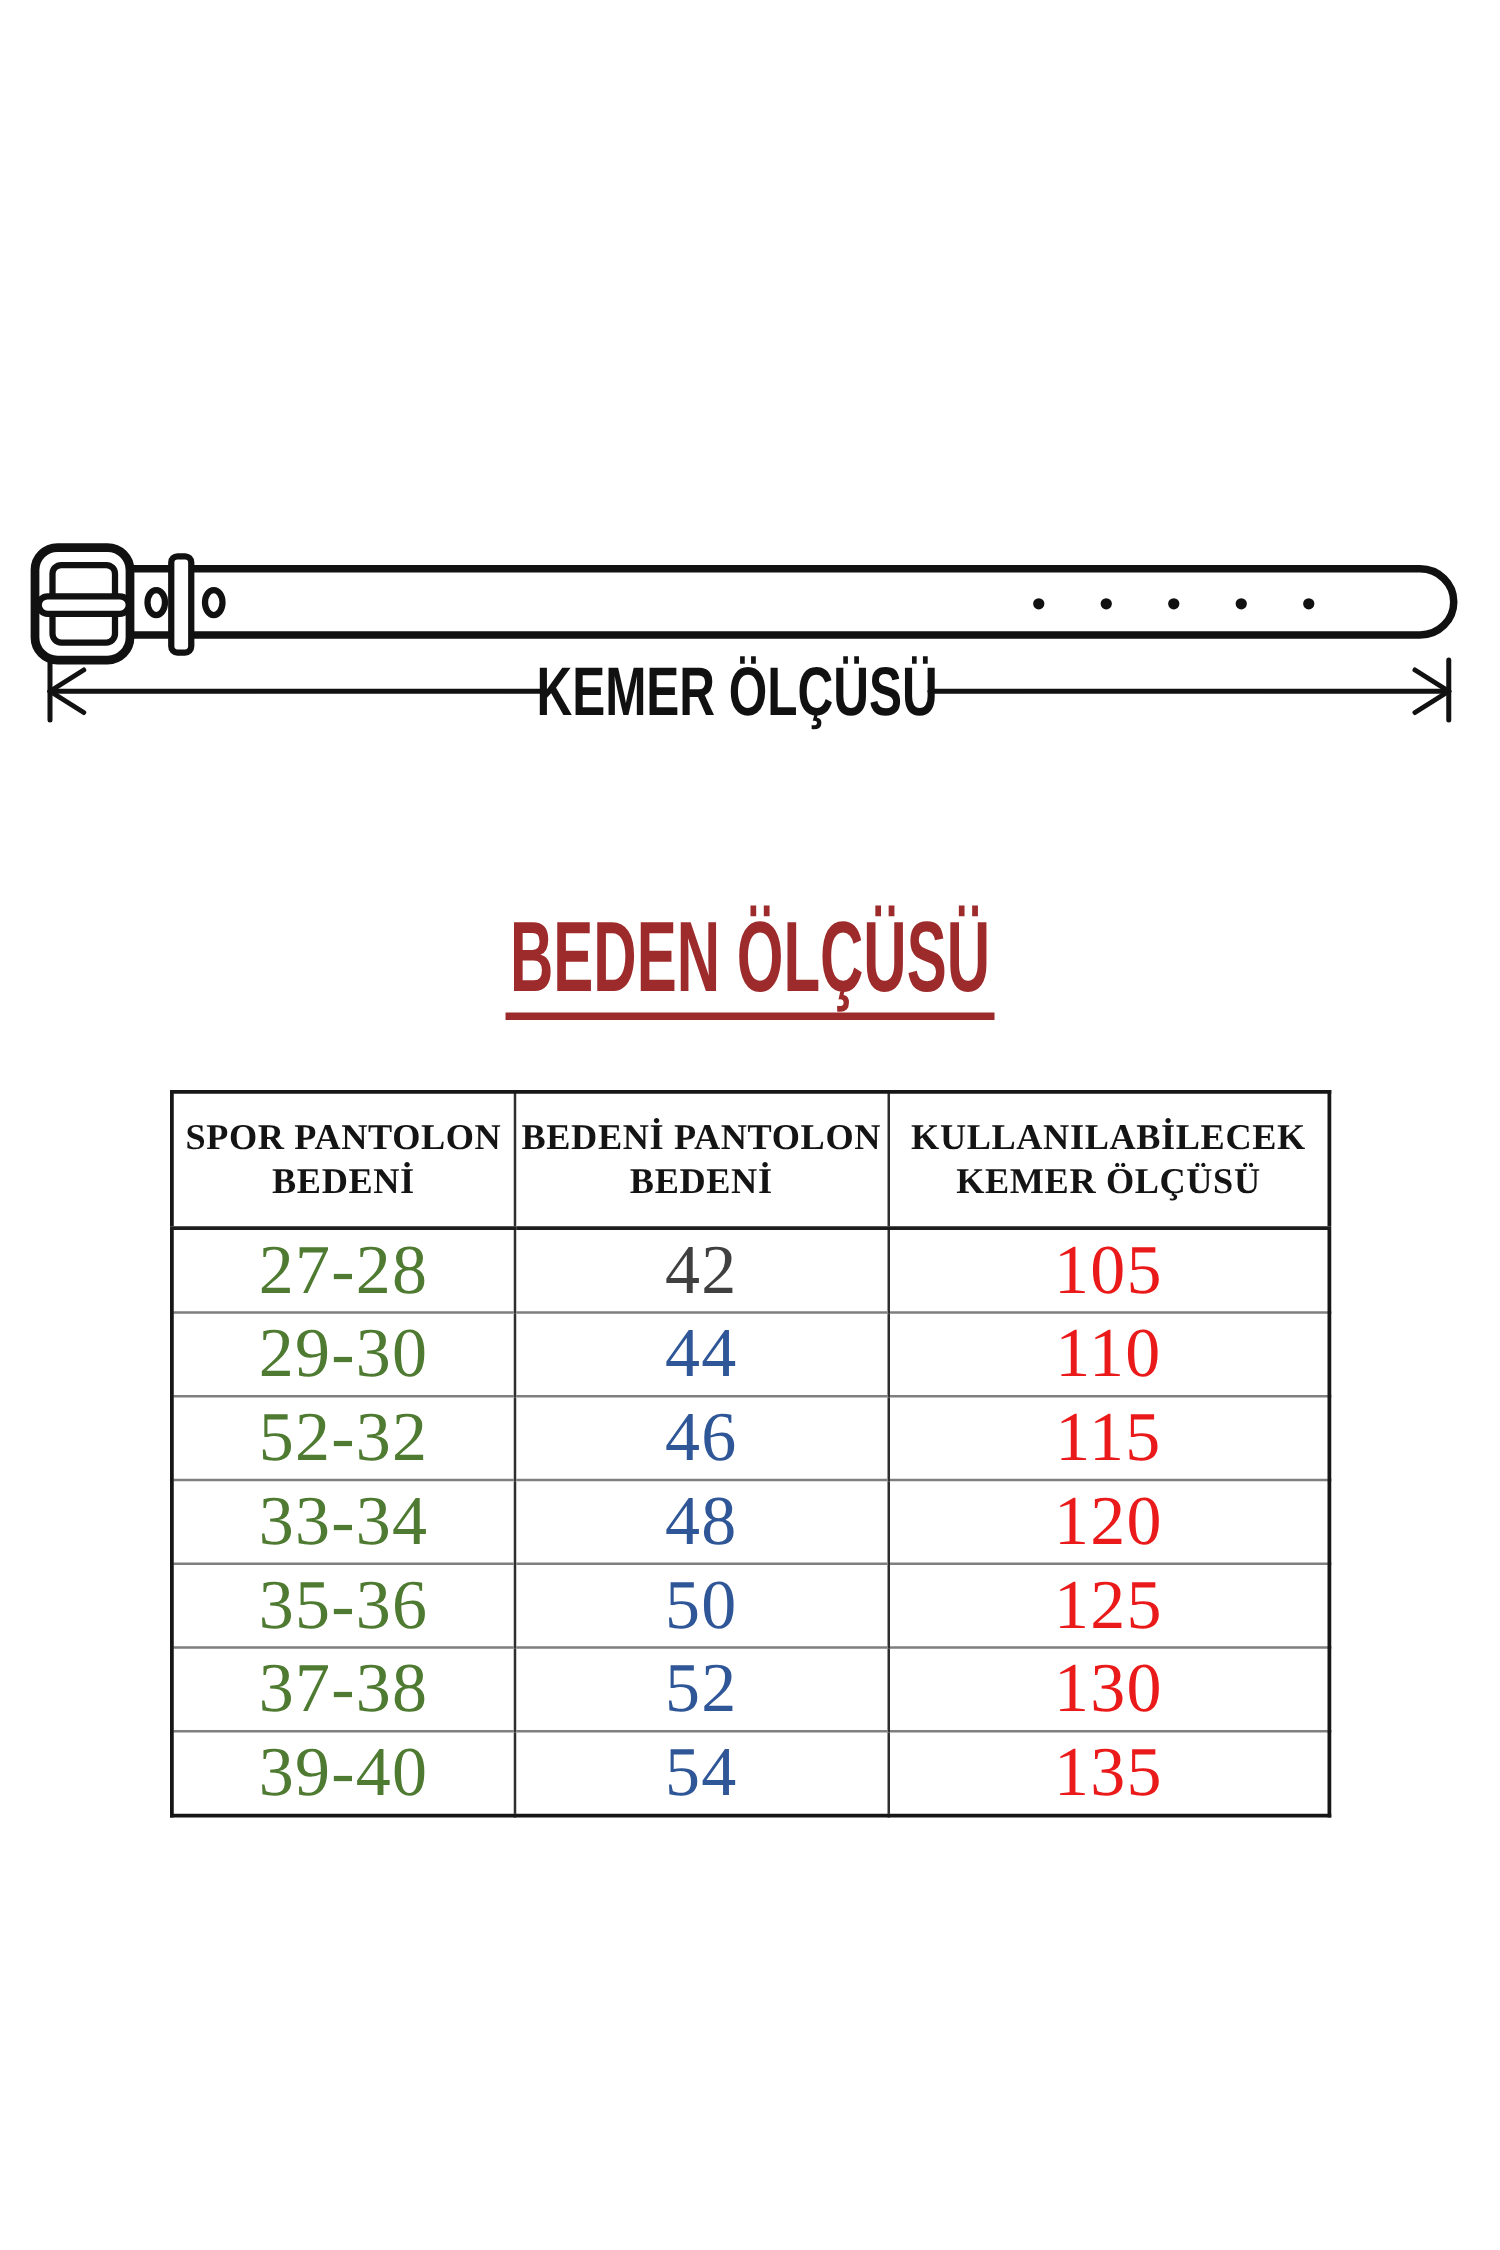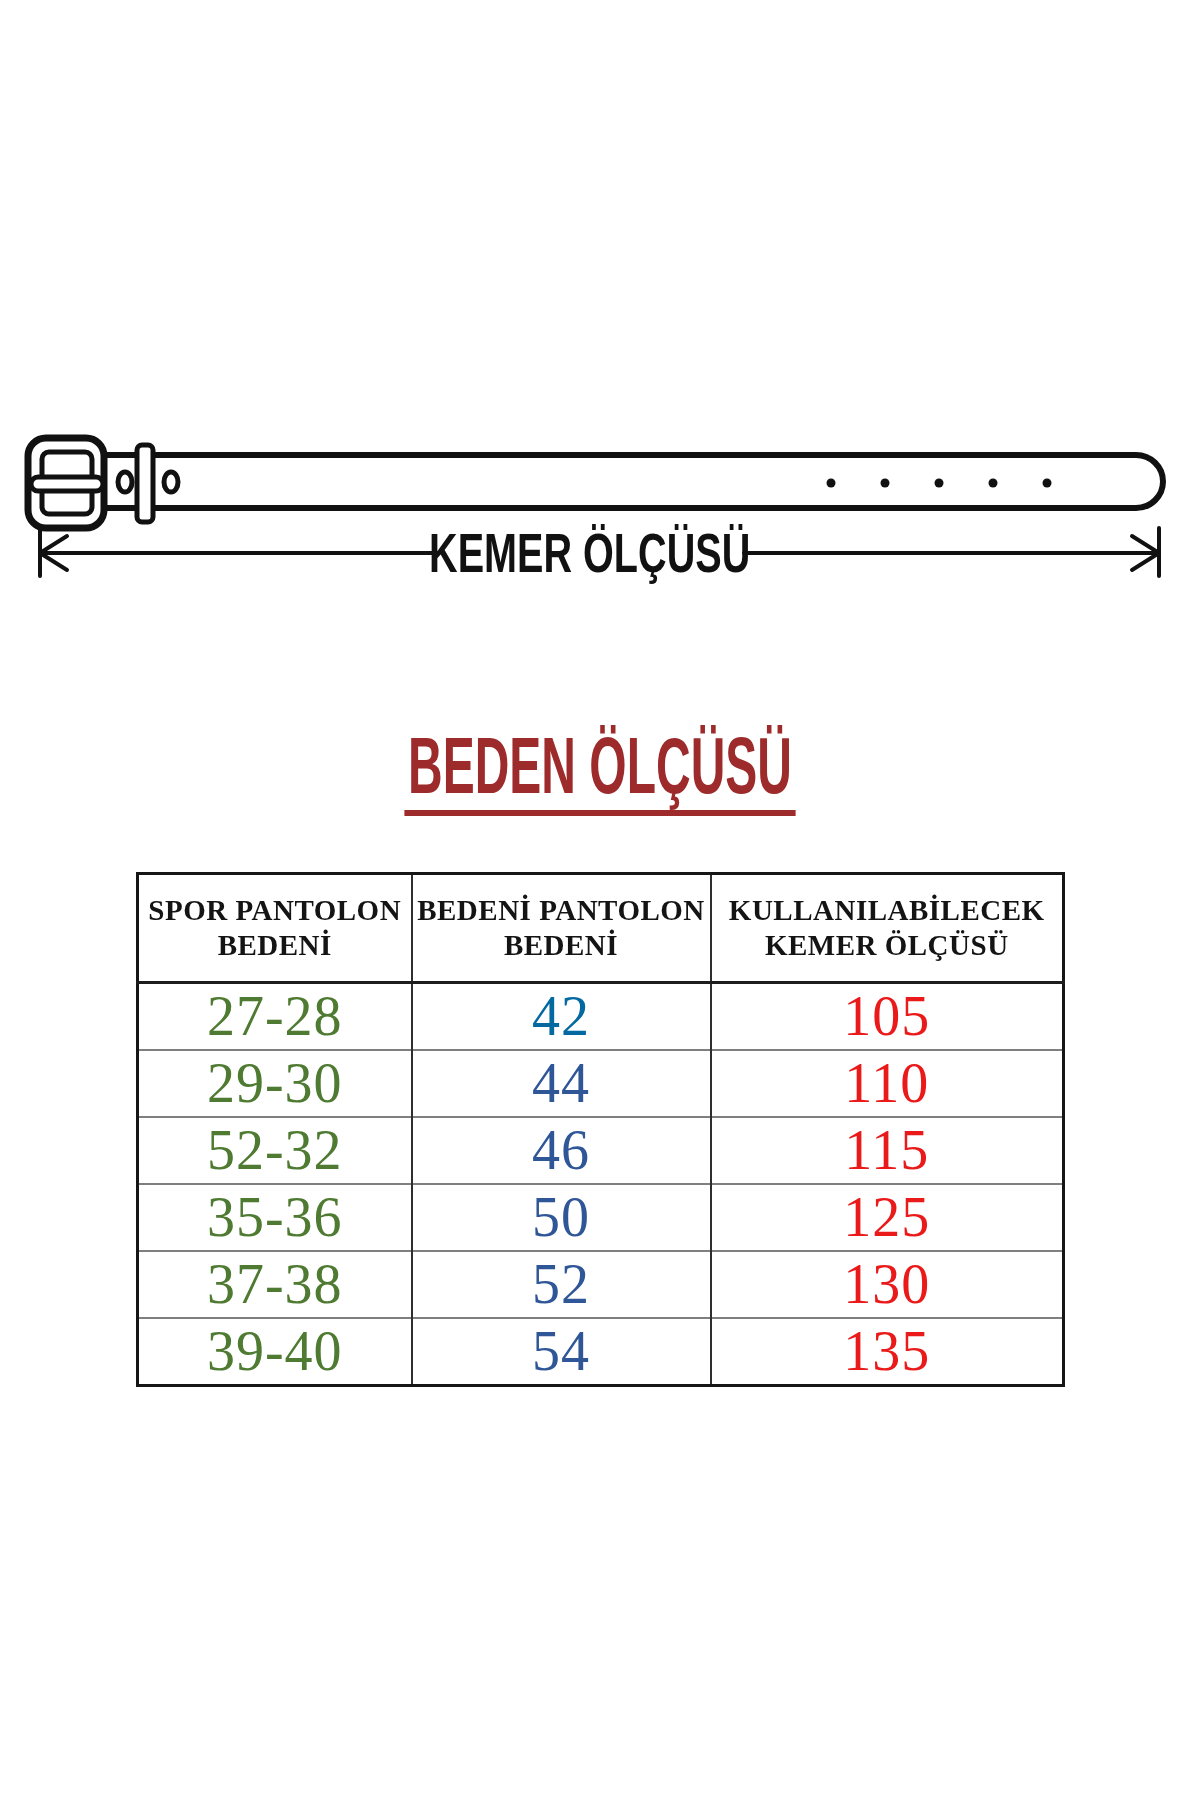--- a/index.html
+++ b/index.html
@@ -94,32 +94,37 @@
         </th>
         <th>
           <div>KULLANILABİLECEK</div>
           <div>KEMER ÖLÇÜSÜ</div>
         </th>
       </tr>
     </thead>
     <tbody>
       <tr>
         <td class="col0" style="color: rgb(78, 122, 49);">27-28</td>
-        <td class="col1" style="color: #0369a1;">42</td>
+        <td class="col1" style="color: #404040;">42</td>
         <td class="col2" style="color: rgb(234, 26, 26); border-radius: 18px;">105</td>
       </tr>
       <tr>
         <td class="col0" style="color: rgb(78, 122, 49);">29-30</td>
         <td class="col1" style="color: rgb(47, 86, 151);">44</td>
         <td class="col2" style="color: rgb(234, 26, 26);">110</td>
       </tr>
       <tr>
         <td class="col0" style="color: rgb(78, 122, 49);">52-32</td>
         <td class="col1" style="color: rgb(47, 86, 151);">46</td>
         <td class="col2" style="color: rgb(234, 26, 26);">115</td>
+      </tr>
+      <tr>
+        <td class="col0" style="color: rgb(78, 122, 49);">33-34</td>
+        <td class="col1" style="color: rgb(47, 86, 151);">48</td>
+        <td class="col2" style="color: rgb(234, 26, 26);">120</td>
       </tr>
       <tr>
         <td class="col0" style="color: rgb(78, 122, 49);">35-36</td>
         <td class="col1" style="color: rgb(47, 86, 151);">50</td>
         <td class="col2" style="color: rgb(234, 26, 26);">125</td>
       </tr>
       <tr>
         <td class="col0" style="color: rgb(78, 122, 49);">37-38</td>
         <td class="col1" style="color: rgb(47, 86, 151);">52</td>
         <td class="col2" style="color: rgb(234, 26, 26);">130</td>

